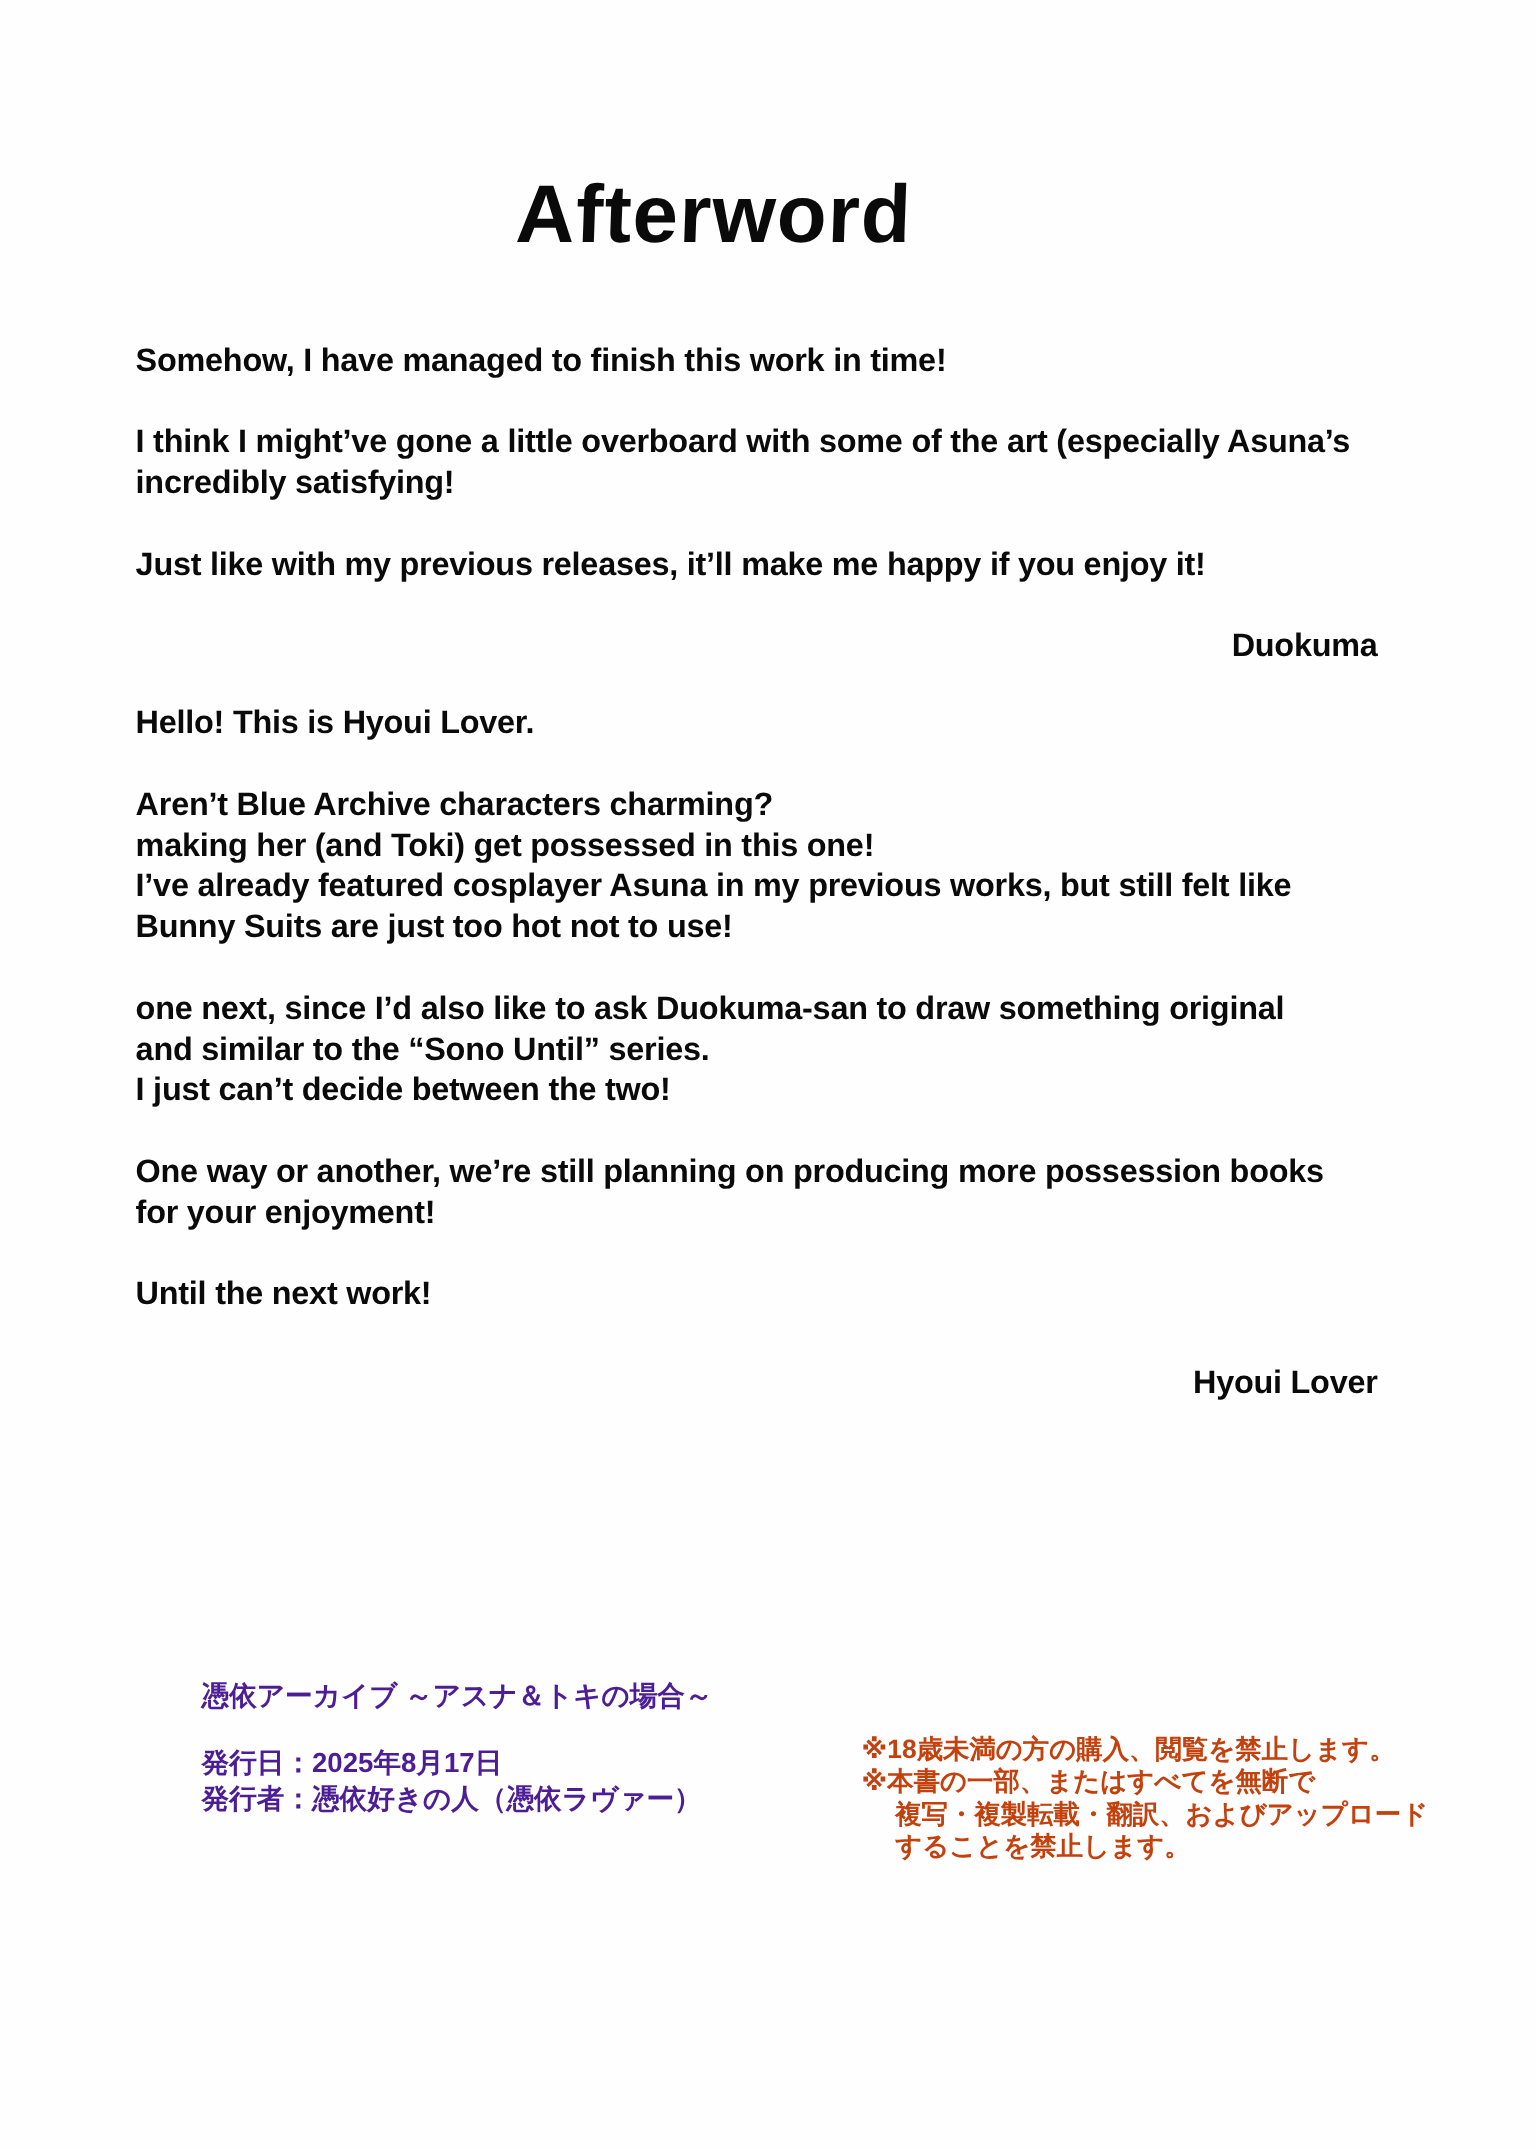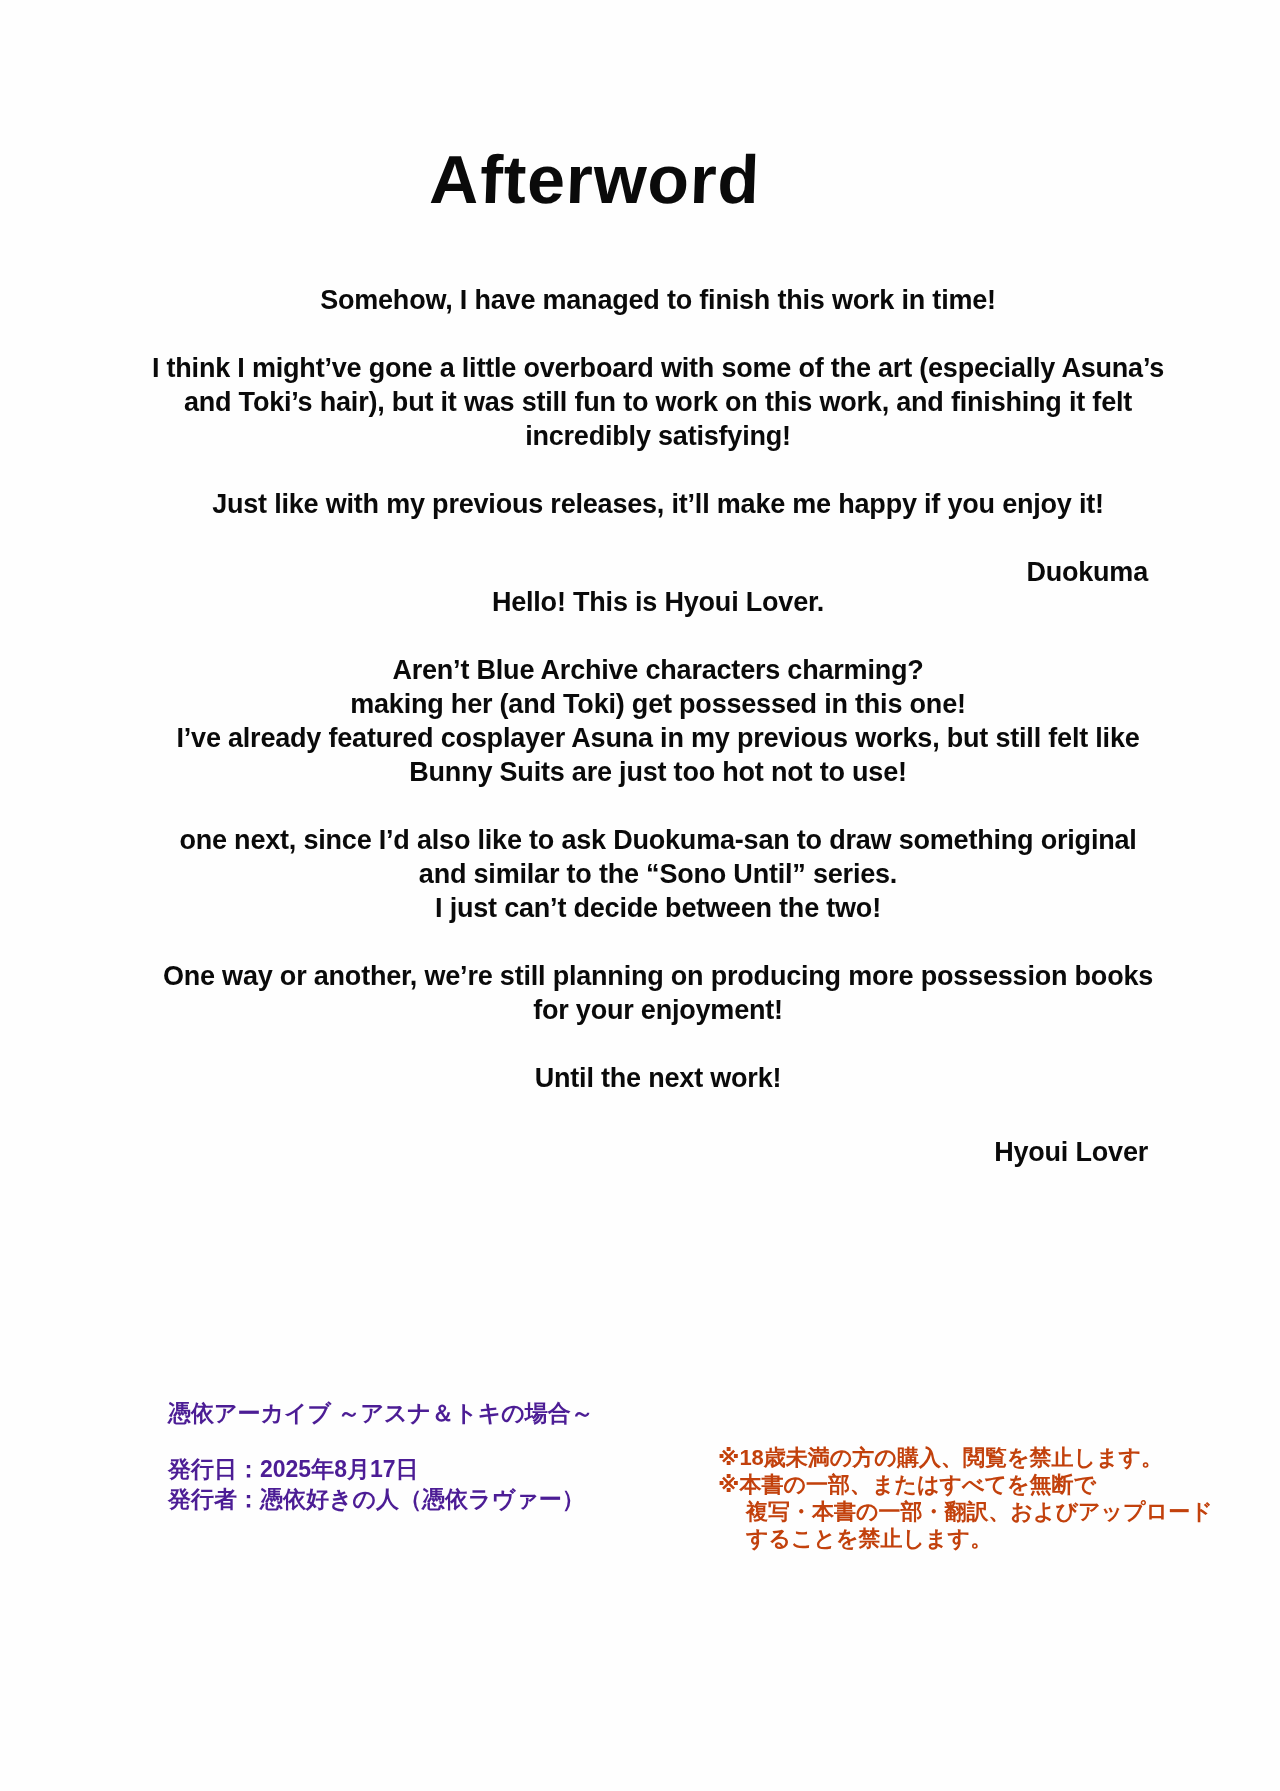--- a/index.html
+++ b/index.html
@@ -27,21 +27,21 @@
   }
   .letter {
     position: absolute;
     left: 113px;
     width: 1090px;
     font-size: 27px;
     font-weight: 700;
     line-height: 34px;
     letter-spacing: -0.2px;
   }
-  .letter .line { white-space: nowrap; text-align: center; }
+  .letter .line { white-space: nowrap; }
   .letter.duokuma { top: 283px; }
   .letter.hyoui  { top: 585px; }
   .para { margin: 0 0 34px 0; }
   .signature {
     text-align: right;
     padding-right: 55px;
     white-space: nowrap;
   }
   .letter.hyoui .signature { margin-top: 40px; }
   .colophon-left {
@@ -72,21 +72,20 @@
 <div class="page">
 
   <h1 class="title">Afterword</h1>
 
   <section class="letter duokuma">
     <div class="para">
         <div class="line">Somehow, I have managed to finish this work in time!</div>
       </div>
     <div class="para">
         <div class="line">I think I might’ve gone a little overboard with some of the art (especially Asuna’s</div>
-        <div class="line">and Toki’s hair), but it was still fun to work on this work, and finishing it felt</div>
         <div class="line">incredibly satisfying!</div>
       </div>
     <div class="para">
         <div class="line">Just like with my previous releases, it’ll make me happy if you enjoy it!</div>
       </div>
     <div class="signature">Duokuma</div>
   </section>
 
   <section class="letter hyoui">
     <div class="para">
@@ -115,17 +114,17 @@
 
   <section class="colophon-left">
     <div class="book-title">憑依アーカイブ ～アスナ＆トキの場合～</div>
     <div class="c-line">発行日：2025年8月17日</div>
     <div class="c-line">発行者：憑依好きの人（憑依ラヴァー）</div>
   </section>
 
   <section class="colophon-right">
       <div class="line">※18歳未満の方の購入、閲覧を禁止します。</div>
       <div class="line">※本書の一部、またはすべてを無断で</div>
-      <div class="line">複写・本書の一部・翻訳、およびアップロード</div>
+      <div class="line">複写・複製転載・翻訳、およびアップロード</div>
       <div class="line">することを禁止します。</div>
     </section>
 
 </div>
 
 </body></html>

